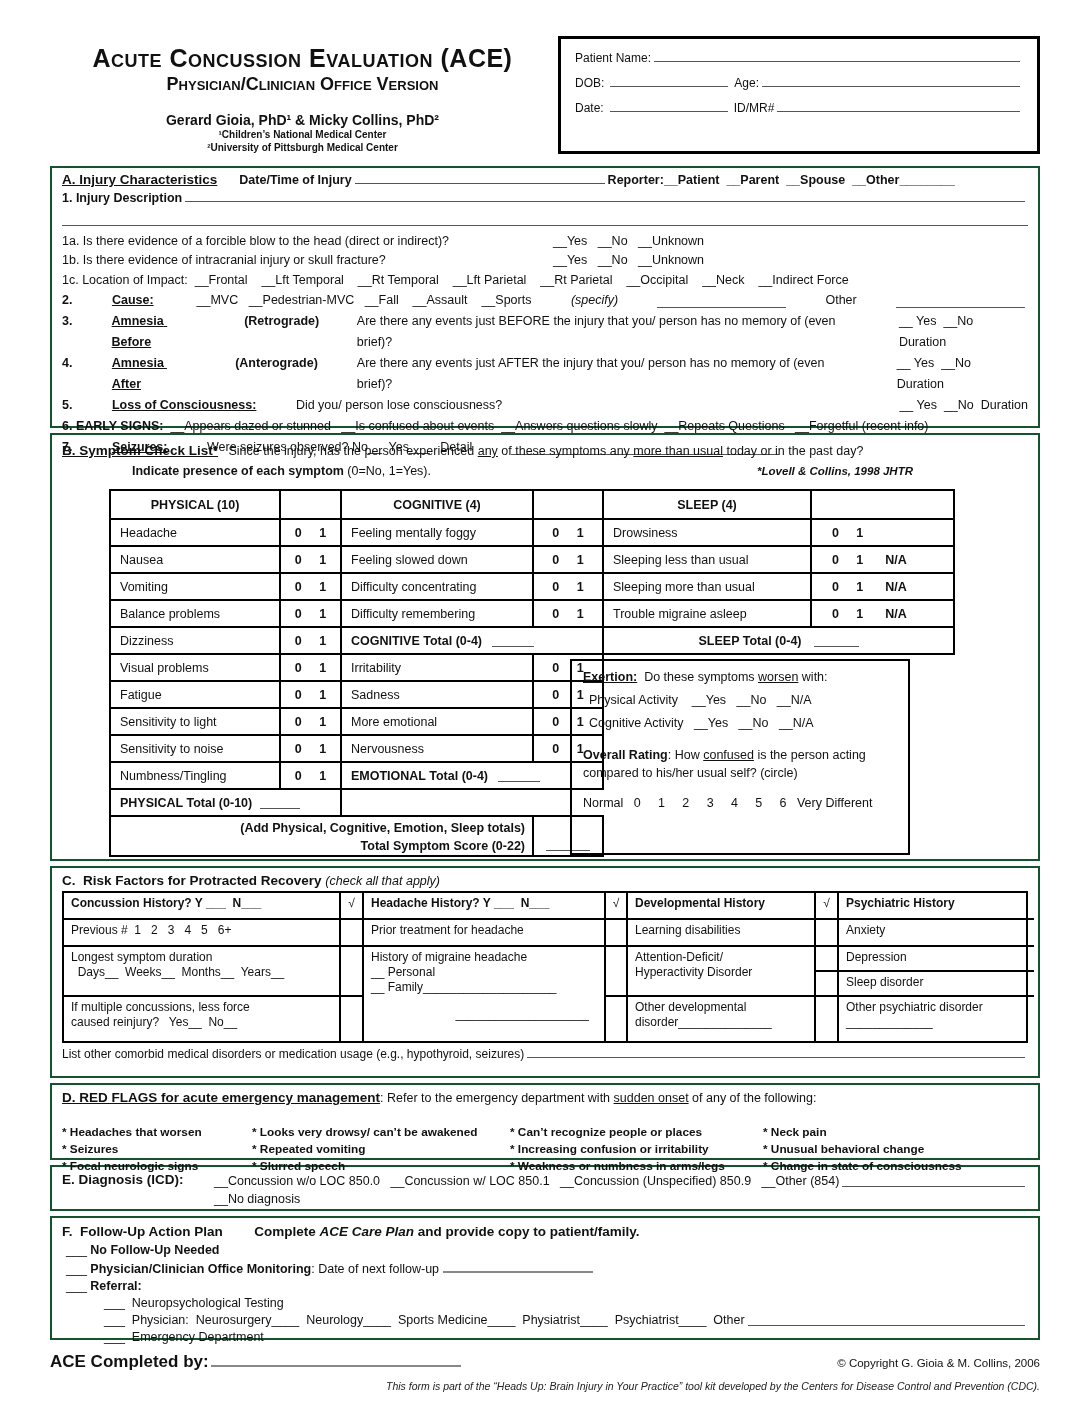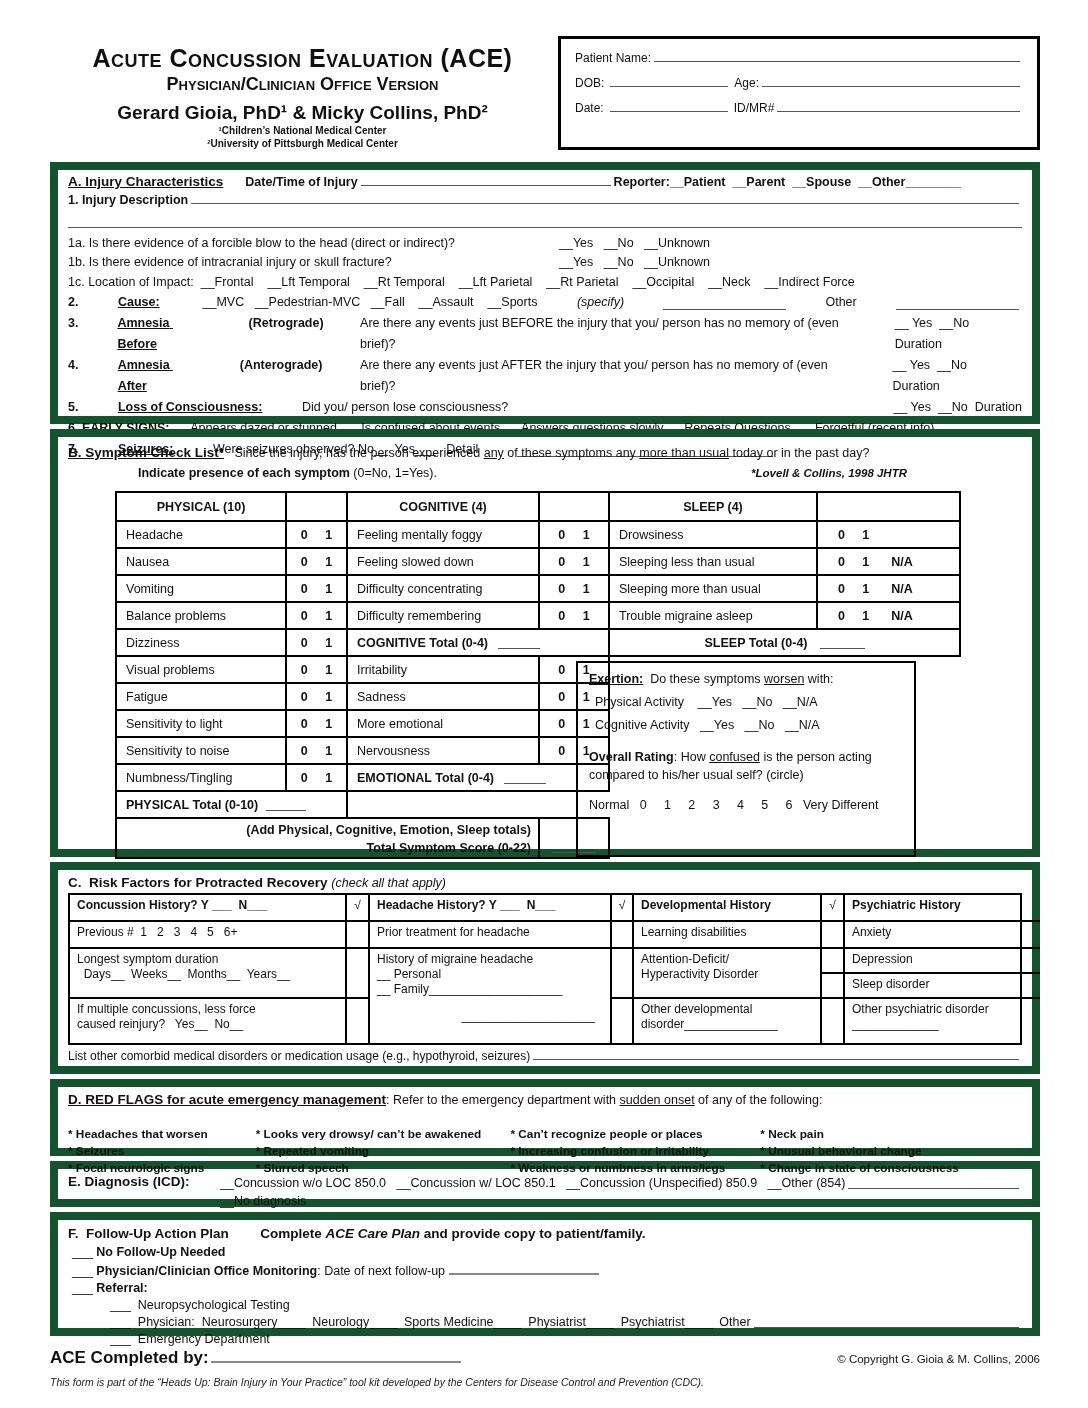--- a/index.html
+++ b/index.html
@@ -11,28 +11,28 @@
   .u { text-decoration:underline; }
   .row { display:flex; align-items:baseline; }
   .fill { flex:1; border-bottom:1.5px solid #555; align-self:flex-end; margin:0 3px 3px 3px; min-width:20px; }
   .bk { display:inline-block; border-bottom:1.5px solid #555; height:12px; vertical-align:baseline; }
 
   
   .hdr { display:flex; margin-bottom:12px; }
   .hdr-left { width:505px; text-align:center; padding-top:8px; }
   .title { font-variant:small-caps; font-weight:bold; font-size:25px; letter-spacing:.5px; line-height:28px; }
   .subtitle { font-variant:small-caps; font-weight:bold; font-size:18px; line-height:24px; }
-  .authors { font-weight:bold; font-size:19px; margin-top:6px; }
+  .authors { font-weight:bold; font-size:14px; margin-top:16px; }
   .affil { font-weight:bold; font-size:10px; line-height:13px; }
   .pbox { width:482px; margin-left:auto; border:3px solid #000; box-sizing:border-box; padding:10px 14px 12px 14px; font-size:12px; }
   .pbox .row { margin-top:9px; }
   .pbox .row:first-child { margin-top:2px; }
 
   
-  .sec { border:8px solid #14532d; margin-bottom:5px; padding:4px 10px 6px 10px; font-size:12.5px; box-sizing:border-box; }
+  .sec { border:2px solid #14532d; margin-bottom:5px; padding:4px 10px 6px 10px; font-size:12.5px; box-sizing:border-box; }
   .sec-title { font-size:13.5px; }
   .ln { line-height:21px;gap:36px; }
 
   
   .symwrap { position:relative; margin-top:8px; width:846px;padding-left:47px; }
   .grp { border:2px solid #000; box-sizing:border-box; background:#fff; }
   .groups { display:flex; align-items:flex-start; }
   .gL { width:233px; }
   .gM { width:264px; margin-left:-2px; }
   .gR { width:353px; margin-left:-2px; }
@@ -60,21 +60,21 @@
   .bl { border-left:2px solid #000; }
   .bt { border-top:2px solid #000; }
   .chk { text-align:center; padding:3px 0; }
 
   
   .dcols { display:flex; margin-top:16px; }
   .ditem { font-weight:bold; font-size:11.8px; line-height:17px; }
 
   
   .footrow { display:flex; align-items:baseline; margin-top:12px; }
-  .footnote { text-align:left; font-size:10.5px; font-style:italic; margin-top:8px; color:#222; }
+  .footnote { text-align:right; font-size:10.5px; font-style:italic; margin-top:8px; color:#222; }
 </style>
 </head>
 <body>
 
 <div class="page">
 
   <div class="hdr">
     <div class="hdr-left">
       <div class="title" data-bind="header.title">Acute Concussion Evaluation (ACE)</div>
       <div class="subtitle" data-bind="header.subtitle">Physician/Clinician Office Version</div>

